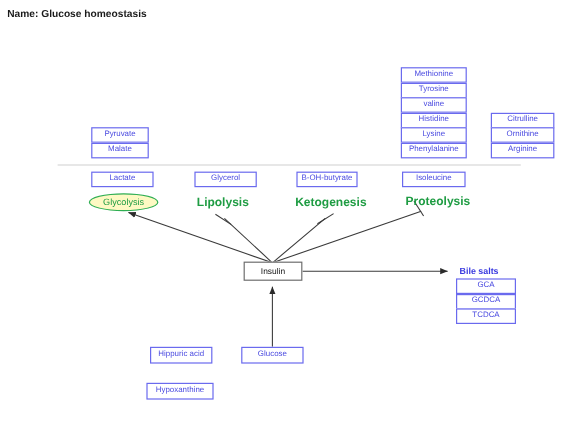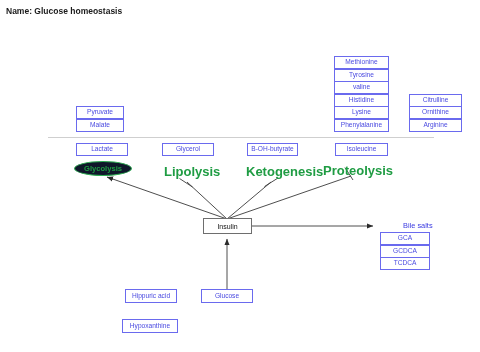--- a/index.html
+++ b/index.html
@@ -16,29 +16,29 @@
   .mbox{position:absolute;box-sizing:border-box;border:1px solid #6a6aee;
         background:#ffffff;color:#4a4ae0;font-size:6.6px;line-height:1;
         display:flex;align-items:center;justify-content:center;white-space:nowrap;}
 
   
   .nbox{position:absolute;box-sizing:border-box;border:1px solid #6e6e6e;
         background:#ffffff;color:#111111;font-size:7px;
         display:flex;align-items:center;justify-content:center;white-space:nowrap;}
 
   
-  .plabel{position:absolute;color:#1f9c43;font-size:13px;font-weight:bold;
+  .plabel{position:absolute;color:#1f9c43;font-size:10px;font-weight:bold;
           white-space:nowrap;}
   .oval{position:absolute;box-sizing:border-box;border:1.2px solid #2fae53;
-        border-radius:50%;background:#0f172a;color:#1f9c43;font-size:7.6px;
-        font-weight:bold;display:flex;align-items:center;justify-content:center;
+        border-radius:50%;background:#fef9c3;color:#1f9c43;font-size:7.6px;
+        font-weight:normal;display:flex;align-items:center;justify-content:center;
         white-space:nowrap;}
 
   
-  .bhead{position:absolute;color:#3a3ae0;font-size:7.4px;font-weight:normal;white-space:nowrap;margin-left:20px;}
+  .bhead{position:absolute;color:#3a3ae0;font-size:7.4px;font-weight:bold;white-space:nowrap;}
 
   svg.edges{position:absolute;left:0;top:0;width:480px;height:352px;overflow:visible;}
 </style>
 </head>
 <body>
 
 <div id="canvas">
 
   <div class="meta">
     <div>Name: Glucose homeostasis</div>
@@ -84,21 +84,21 @@
   <div class="mbox" style="left:76px;top:118.5px;width:48px;height:13px;">Malate</div>
 
   <div class="mbox" style="left:76px;top:143px;width:52px;height:13px;">Lactate</div>
   <div class="mbox" style="left:162px;top:143px;width:52px;height:13px;">Glycerol</div>
   <div class="mbox" style="left:247px;top:143px;width:51px;height:13px;">B-OH-butyrate</div>
   <div class="mbox" style="left:335px;top:143px;width:53px;height:13px;">Isoleucine</div>
 
   <div class="oval" style="left:74px;top:161px;width:58px;height:15px;">Glycolysis</div>
   <div class="plabel" style="left:164px;top:164px;">Lipolysis</div>
   <div class="plabel" style="left:246px;top:164px;">Ketogenesis</div>
-  <div class="plabel" style="left:323px;top:163px;">Proteolysis</div>
+  <div class="plabel" style="left:338px;top:163px;">Proteolysis</div>
 
   <div class="nbox" style="left:203px;top:218px;width:49px;height:16px;">Insulin</div>
 
   <div class="bhead" style="left:383px;top:221px;">Bile salts</div>
   <div class="mbox" style="left:380px;top:232px;width:50px;height:13px;">GCA</div>
   <div class="mbox" style="left:380px;top:244.5px;width:50px;height:13px;">GCDCA</div>
   <div class="mbox" style="left:380px;top:257px;width:50px;height:13px;">TCDCA</div>
 
   <div class="mbox" style="left:125px;top:289px;width:52px;height:14px;">Hippuric acid</div>
   <div class="mbox" style="left:201px;top:289px;width:52px;height:14px;">Glucose</div>

